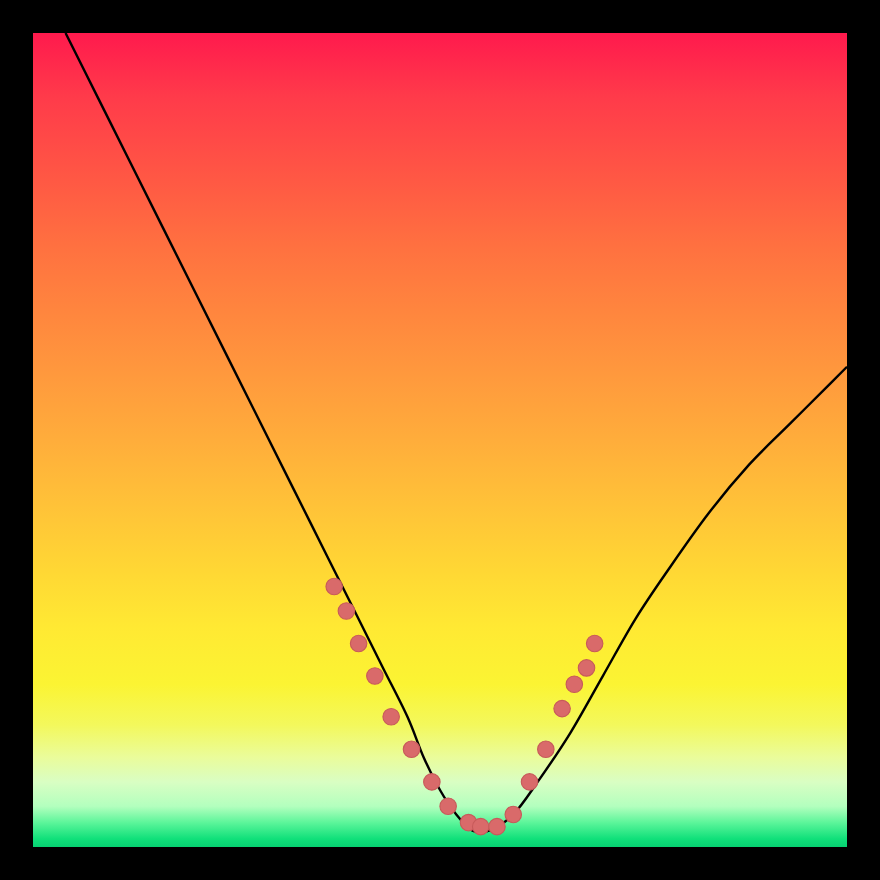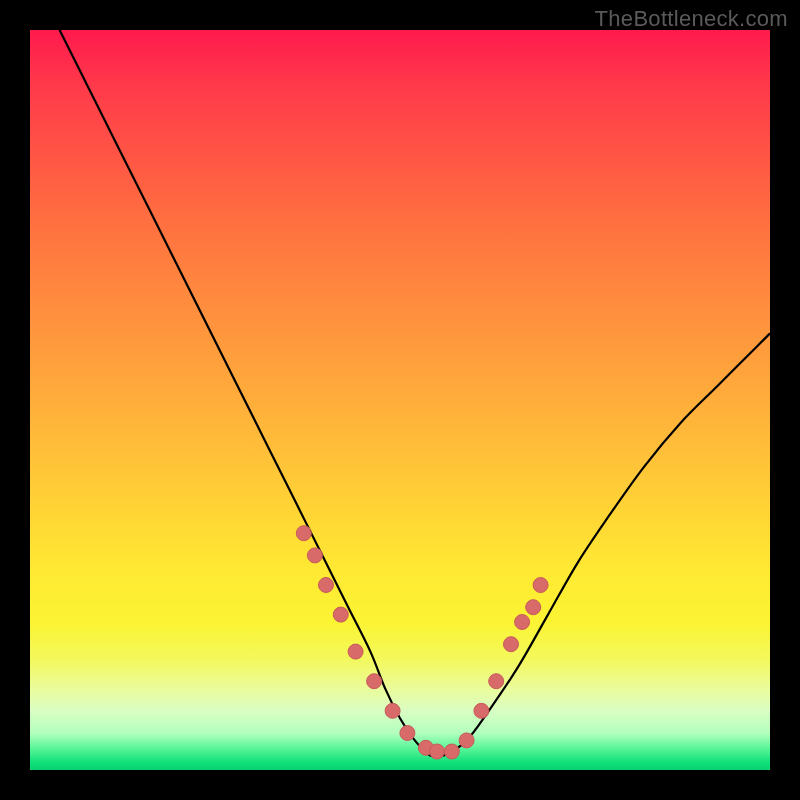--- a/index.html
+++ b/index.html
@@ -74,21 +74,20 @@
     fill: #d96a6a;
     stroke: #c75a5a;
     stroke-width: 1;
   }
 </style>
 </head>
 <body>
 
 <div class="frame">
 
-  <div class="watermark">TheBottleneck.com</div>
 
   <div class="plot">
     <svg class="curve" viewBox="0 0 740 740">
       <path id="curve-path" class="curve-path" d="M 29.6,0 C 34.53333333333333,9.866666666666655 49.333333333333336,39.4666666666666 59.2,59.19999999999993 C 69.06666666666666,78.93333333333327 78.93333333333334,98.66666666666663 88.8,118.39999999999998 C 98.66666666666666,138.13333333333333 108.53333333333333,157.8666666666667 118.4,177.60000000000002 C 128.26666666666668,197.33333333333334 138.13333333333333,217.06666666666663 148,236.79999999999995 C 157.86666666666667,256.5333333333333 167.73333333333332,276.26666666666665 177.6,296 C 187.46666666666667,315.73333333333335 197.33333333333334,335.46666666666664 207.20000000000002,355.2 C 217.0666666666667,374.93333333333334 226.93333333333334,394.66666666666663 236.8,414.4 C 246.66666666666669,434.1333333333333 256.5333333333333,453.8666666666667 266.4,473.6 C 276.26666666666665,493.33333333333337 287.3666666666667,515.5333333333333 296,532.8 C 304.6333333333333,550.0666666666666 310.79999999999995,562.4000000000001 318.2,577.2 C 325.6,592 334.23333333333335,608.0333333333333 340.40000000000003,621.6 C 346.5666666666667,635.1666666666667 350.26666666666665,647.5 355.2,658.6 C 360.1333333333333,669.7 365.06666666666666,679.5666666666667 370,688.2 C 374.93333333333334,696.8333333333334 379.8666666666667,704.2333333333333 384.8,710.4 C 389.73333333333335,716.5666666666666 394.6666666666667,722.7333333333333 399.6,725.2 C 404.53333333333336,727.6666666666667 408.23333333333335,727.6666666666667 414.40000000000003,725.2 C 420.5666666666667,722.7333333333333 429.2,717.8 436.59999999999997,710.4 C 443.99999999999994,703 450.1666666666667,693.1333333333333 458.8,680.8 C 467.43333333333334,668.4666666666666 478.53333333333336,652.4333333333333 488.40000000000003,636.4 C 498.2666666666667,620.3666666666667 508.1333333333333,601.8666666666667 518,584.6 C 527.8666666666667,567.3333333333334 537.7333333333333,548.8333333333333 547.6,532.8 C 557.4666666666667,516.7666666666667 566.1,504.4333333333333 577.2,488.4 C 588.3000000000001,472.3666666666667 601.8666666666666,452.6333333333333 614.1999999999999,436.6 C 626.5333333333333,420.5666666666667 638.8666666666667,405.7666666666667 651.2,392.20000000000005 C 663.5333333333334,378.6333333333334 675.8666666666668,367.5333333333333 688.2,355.2 C 700.5333333333333,342.8666666666667 716.5666666666666,326.83333333333337 725.1999999999999,318.20000000000005 C 733.8333333333333,309.5666666666667 737.5333333333333,305.8666666666667 740,303.40000000000003"></path>
       <g id="markers-group">
           <circle cx="273.8" cy="503.2" r="7.5" class="marker"></circle>
           <circle cx="284.90000000000003" cy="525.4" r="7.5" class="marker"></circle>
           <circle cx="296" cy="555" r="7.5" class="marker"></circle>
           <circle cx="310.8" cy="584.6" r="7.5" class="marker"></circle>
           <circle cx="325.6" cy="621.6" r="7.5" class="marker"></circle>

